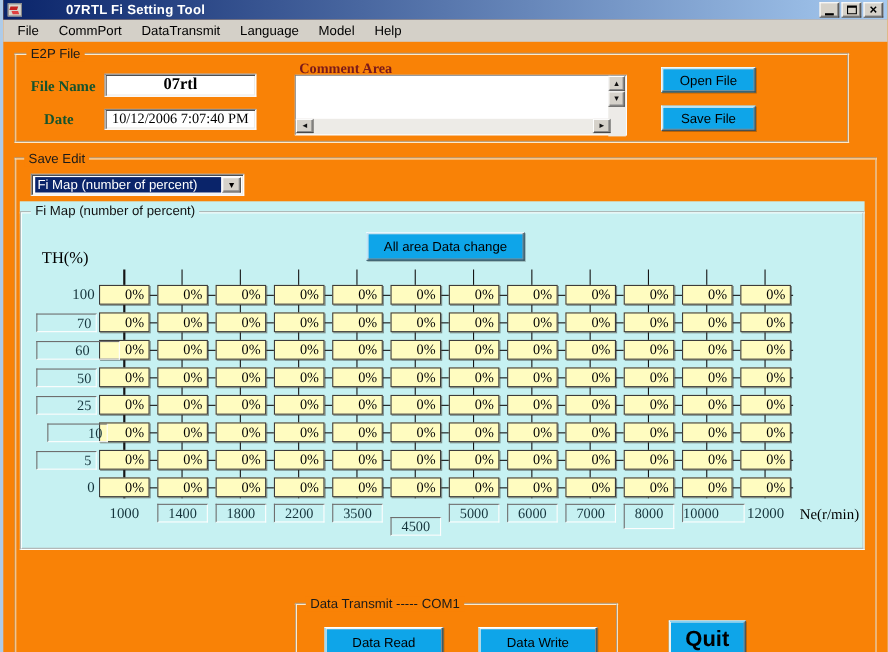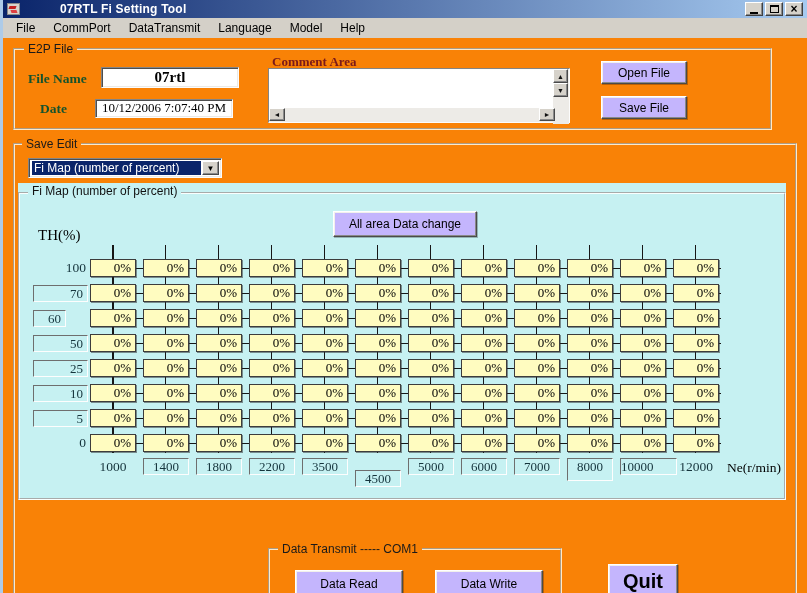--- a/index.html
+++ b/index.html
@@ -29,21 +29,21 @@
     display:flex;align-items:center;padding-left:4px;}
   .menu-item{font-size:12px;color:#000;padding:2px 9px 3px 9px;cursor:pointer;}
 
   .group{position:absolute;border:2px groove #ffe9c8;}
   .glabel{position:absolute;top:-8px;font-size:12px;color:#1a1a1a;background:var(--client-bg);padding:0 4px;white-space:nowrap;}
   .lbl-bold{position:absolute;font-family:"Liberation Serif",serif;font-weight:bold;font-size:13.5px;color:#14532d;}
   .sunken{background:#fff;border:1px solid;border-color:#848484 #fcfcfc #fcfcfc #848484;
     box-shadow:inset 1px 1px 0 #4e4e4e, inset -1px -1px 0 #eceae6;}
   .field{position:absolute;font-family:"Liberation Serif",serif;text-align:center;color:#000;}
 
-  .btn{position:absolute;background:#c4b5fd;border:1px solid;border-color:#ffffff #4a4a4a #4a4a4a #ffffff;
+  .btn{position:absolute;background:#0ea5e9;border:1px solid;border-color:#ffffff #4a4a4a #4a4a4a #ffffff;
     box-shadow:inset -1px -1px 0 #8a8a8a, inset 1px 1px 0 #f2f0ec, 1px 1px 0 rgba(0,0,0,.25);
     font-size:12px;color:#000;display:flex;align-items:center;justify-content:center;cursor:pointer;white-space:nowrap;}
 
   .comment-box{position:absolute;left:268px;top:68px;width:302px;height:55px;}
   .comment-text{position:absolute;left:0;top:0;width:286px;height:41px;background:#fff;
     border:none;resize:none;outline:none;font-size:12px;padding:2px;}
   .vsb{position:absolute;right:0;top:0;width:16px;height:55px;background:#EDEBE7;}
   .hsb{position:absolute;left:0;bottom:0;width:286px;height:14px;background:#EDEBE7;}
   .sb-btn{position:absolute;background:#D6D2CA;border:1px solid;border-color:#fff #4a4a4a #4a4a4a #fff;
     box-shadow:inset -1px -1px 0 #8a8a8a;display:flex;align-items:center;justify-content:center;
@@ -97,21 +97,21 @@
     <span class="menu-item">DataTransmit</span>
     <span class="menu-item">Language</span>
     <span class="menu-item">Model</span>
     <span class="menu-item">Help</span>
   </div>
 
 <div class="group" style="left:13px;top:48px;width:759px;height:82px;">
   <span class="glabel" style="left:9px;">E2P File</span>
 </div>
 <span class="lbl-bold" style="left:28px;top:71px;">File Name</span>
-<div class="field sunken" style="left:101px;top:67px;width:138px;height:21px;font-size:15px;font-weight:bold;line-height:18px;">07rtl</div>
+<div class="field sunken" style="left:95px;top:67px;width:138px;height:21px;font-size:15px;font-weight:bold;line-height:18px;">07rtl</div>
 <span class="lbl-bold" style="left:40px;top:101px;">Date</span>
 <div class="field sunken" style="left:95px;top:99px;width:138px;height:19px;font-size:13px;line-height:16px;">10/12/2006 7:07:40 PM</div>
 
 <span class="lbl-bold" style="left:272px;top:54px;font-size:13px;color:var(--maroon);">Comment Area</span>
 <div class="comment-box sunken">
   <textarea class="comment-text" value="" style=""></textarea>
   <div class="vsb">
     <span class="sb-btn" style="left:0;top:0;width:15px;height:14px;">
         <span>▲</span>
       </span>
@@ -262,24 +262,24 @@
     <div class="cell" style="left: 302px; top: 434px;">0%</div>
     <div class="cell" style="left: 355px; top: 434px;">0%</div>
     <div class="cell" style="left: 408px; top: 434px;">0%</div>
     <div class="cell" style="left: 461px; top: 434px;">0%</div>
     <div class="cell" style="left: 514px; top: 434px;">0%</div>
     <div class="cell" style="left: 567px; top: 434px;">0%</div>
     <div class="cell" style="left: 620px; top: 434px;">0%</div>
     <div class="cell" style="left: 673px; top: 434px;">0%</div>
     <div class="axis-plain" style="left: 33px; top: 260px; width: 53px; text-align: right;">100</div>
     <div class="axis-box" style="left: 33px; top: 285px; width: 55px; height: 17px; text-align: right; padding: 0px 4px 0px 0px;">70</div>
-    <div class="axis-box" style="left: 33px; top: 310px; width: 33px; height: 17px; text-align: right; padding: 0px 4px 0px 12px;">60</div>
+    <div class="axis-box" style="left: 33px; top: 310px; width: 76px; height: 17px; text-align: center; padding: 0px 4px 0px 12px;">60</div>
     <div class="axis-box" style="left: 33px; top: 335px; width: 55px; height: 17px; text-align: right; padding: 0px 4px 0px 0px;">50</div>
     <div class="axis-box" style="left: 33px; top: 360px; width: 55px; height: 17px; text-align: right; padding: 0px 4px 0px 0px;">25</div>
-    <div class="axis-box" style="left: 33px; top: 385px; width: 55px; height: 17px; text-align: right; padding: 0px 4px 0px 0px;">10</div>
+    <div class="axis-box" style="left: 43px; top: 385px; width: 55px; height: 17px; text-align: right; padding: 0px 4px 0px 0px;">10</div>
     <div class="axis-box" style="left: 33px; top: 410px; width: 55px; height: 17px; text-align: right; padding: 0px 4px 0px 0px;">5</div>
     <div class="axis-plain" style="left: 33px; top: 435px; width: 53px; text-align: right;">0</div>
     <div class="axis-plain" style="left: 86px; top: 459px; width: 54px; text-align: center;">1000</div>
     <div class="axis-box" style="left: 143px; top: 458px; width: 46px; height: 17px; text-align: center;">1400</div>
     <div class="axis-box" style="left: 196px; top: 458px; width: 46px; height: 17px; text-align: center;">1800</div>
     <div class="axis-box" style="left: 249px; top: 458px; width: 46px; height: 17px; text-align: center;">2200</div>
     <div class="axis-box" style="left: 302px; top: 458px; width: 46px; height: 17px; text-align: center;">3500</div>
     <div class="axis-box" style="left: 355px; top: 458px; width: 46px; height: 17px; text-align: center; margin-top: 12px;">4500</div>
     <div class="axis-box" style="left: 408px; top: 458px; width: 46px; height: 17px; text-align: center;">5000</div>
     <div class="axis-box" style="left: 461px; top: 458px; width: 46px; height: 17px; text-align: center;">6000</div>

